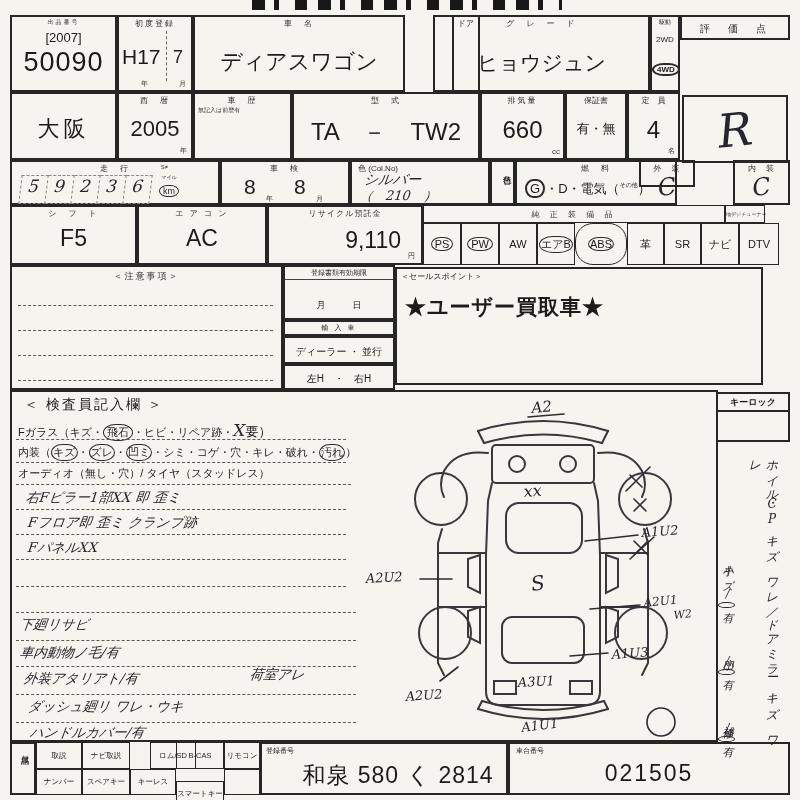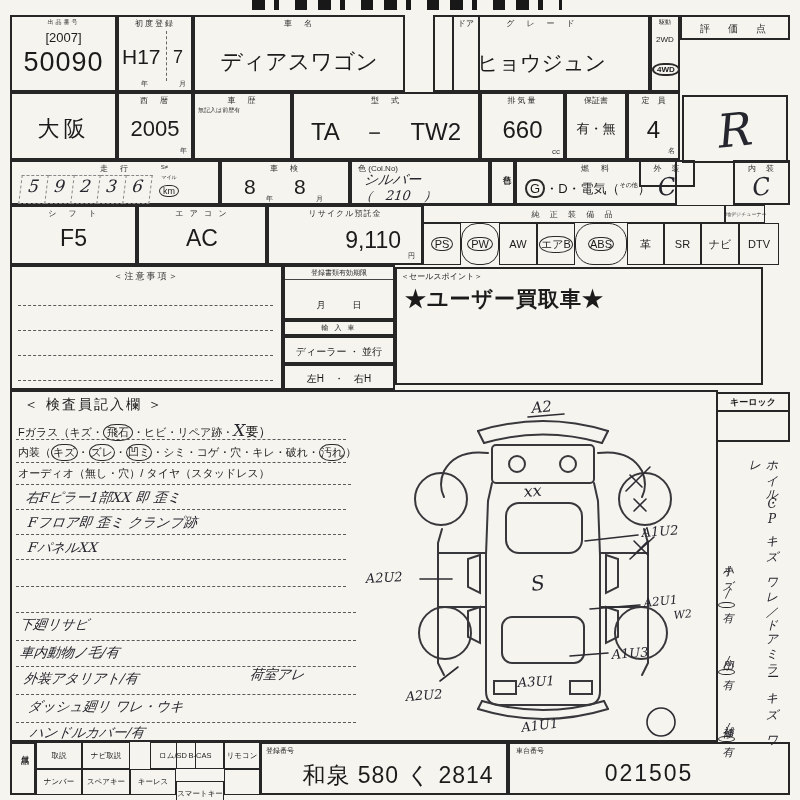--- a/index.html
+++ b/index.html
@@ -181,21 +181,21 @@
     <div class="hdr" style="top:3px;letter-spacing:4px;">純 正 装 備 品</div>
   </div>
   <div class="cell" style="left:725px;top:205px;width:40px;height:18px;border-width:1.5px;">
     <div class="hdr" style="top:5px;font-size:5px;letter-spacing:0;">地デジチューナー</div>
   </div>
 
   <div class="abs" style="left:423px;top:223px;display:flex;height:42px;">
     <div class="eq" style="width:38px;">
         <span class="circle">PS</span>
       </div>
-    <div class="eq" style="width:38px;border-radius:16px;">
+    <div class="eq" style="width:38px;">
         <span class="circle">PW</span>
       </div>
     <div class="eq" style="width:38px;">
         <span>AW</span>
       </div>
     <div class="eq" style="width:38px;">
         <span class="circle" style="padding:0 1px;">エアB</span>
       </div>
     <div class="eq" style="width:52px;border-radius:18px;">
         <span class="circle" style="padding:0 1px;">ABS</span>
@@ -231,21 +231,21 @@
   </div>
   <div class="cell" style="left:283px;top:336px;width:112px;height:28px;">
     <div class="val" style="top:7px;font-size:10px;">ディーラー ・ 並行</div>
   </div>
   <div class="cell" style="left:283px;top:364px;width:112px;height:26px;">
     <div class="val" style="top:6px;font-size:10px;">左H　・　右H</div>
   </div>
 
   <div class="cell" style="left:395px;top:267px;width:368px;height:118px;">
     <div class="abs" style="left:4px;top:2px;font-size:8px;">＜セールスポイント＞</div>
-    <div class="abs" style="left:8px;top:16px;font-size:21px;font-weight:bold;letter-spacing:1px;">★ユーザー買取車★</div>
+    <div class="abs" style="left:8px;top:24px;font-size:21px;font-weight:bold;letter-spacing:1px;">★ユーザー買取車★</div>
   </div>
 
   <div class="cell" style="left:10px;top:390px;width:708px;height:352px;"></div>
 
   <div class="abs" style="left:24px;top:396px;font-size:14px;letter-spacing:2px;">＜ 検査員記入欄 ＞</div>
 
   <div class="abs" style="left:18px;top:420px;font-size:11px;white-space:nowrap;">
     <span>Fガラス（キズ・</span><span class="circle">飛石</span><span>・ヒビ・リペア跡・</span><span class="hw" style="font-size:17px;">X</span><span style="font-size:13px;">要）</span>
   </div>
   <div class="dash" style="left:16px;top:439px;width:330px;"></div>

